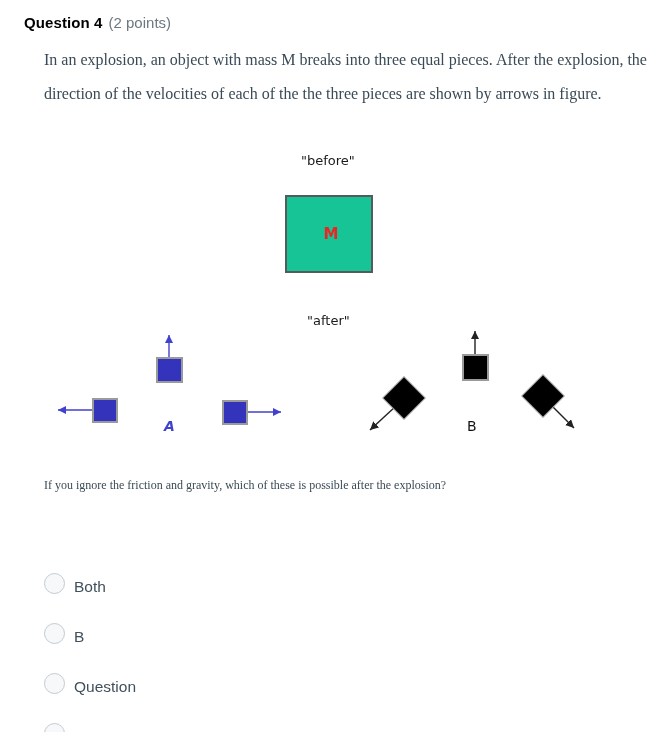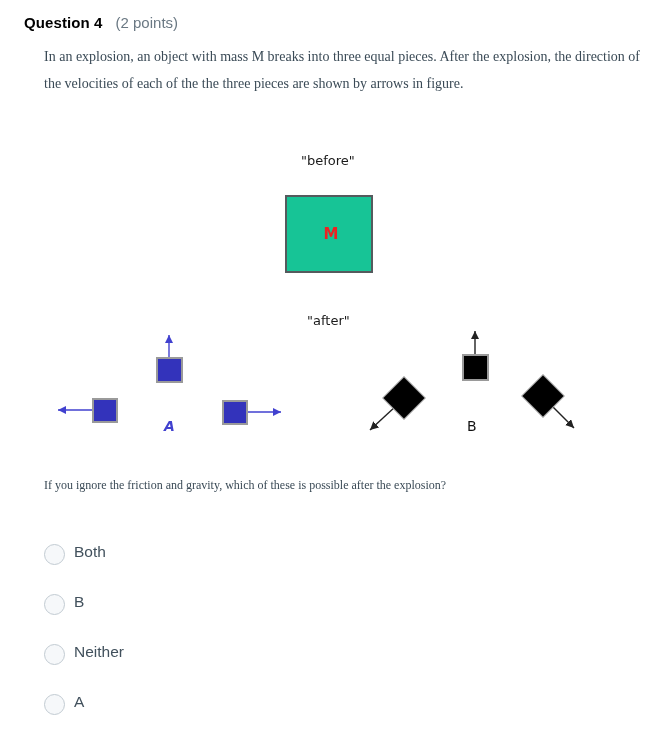--- a/index.html
+++ b/index.html
@@ -27,32 +27,32 @@
     white-space: nowrap;
   }
   #question-header .q-title {
     font-weight: bold;
     color: #000000;
     letter-spacing: 0.1px;
   }
   #question-header .q-points {
     font-weight: normal;
     color: #6a7883;
-    margin-left: 13px;
+    margin-left: 6px;
   }
 
   
   #question-stem {
     position: absolute;
     left: 44px;
     top: 43px;
     width: 608px;
     font-family: "Liberation Serif", serif;
-    font-size: 14px;
-    line-height: 27px;
+    font-size: 16px;
+    line-height: 34px;
     color: #3a4a56;
   }
 
   
   #figure {
     position: absolute;
     left: 0;
     top: 140px;
     width: 672px;
     height: 310px;
@@ -132,21 +132,21 @@
 
   
   #answers {
     position: absolute;
     left: 44px;
     top: 544px;
     width: 520px;
   }
   .answer-option {
     display: flex;
-    align-items: flex-start;
+    align-items: flex-end;
     height: 50px;
     cursor: pointer;
   }
   .radio-circle {
     width: 21px;
     height: 21px;
     border-radius: 50%;
     border: 1px solid #c2cbd2;
     background: #f6f8fa;
     box-sizing: border-box;
@@ -224,19 +224,19 @@
   <div class="answer-option">
     <span class="radio-circle"></span>
     <span class="answer-label">Both</span>
   </div>
   <div class="answer-option">
     <span class="radio-circle"></span>
     <span class="answer-label">B</span>
   </div>
   <div class="answer-option">
     <span class="radio-circle"></span>
-    <span class="answer-label">Neither</span>
+    <span class="answer-label">Question</span>
   </div>
   <div class="answer-option">
     <span class="radio-circle"></span>
     <span class="answer-label">A</span>
   </div>
 </div>
 
 </body></html>

